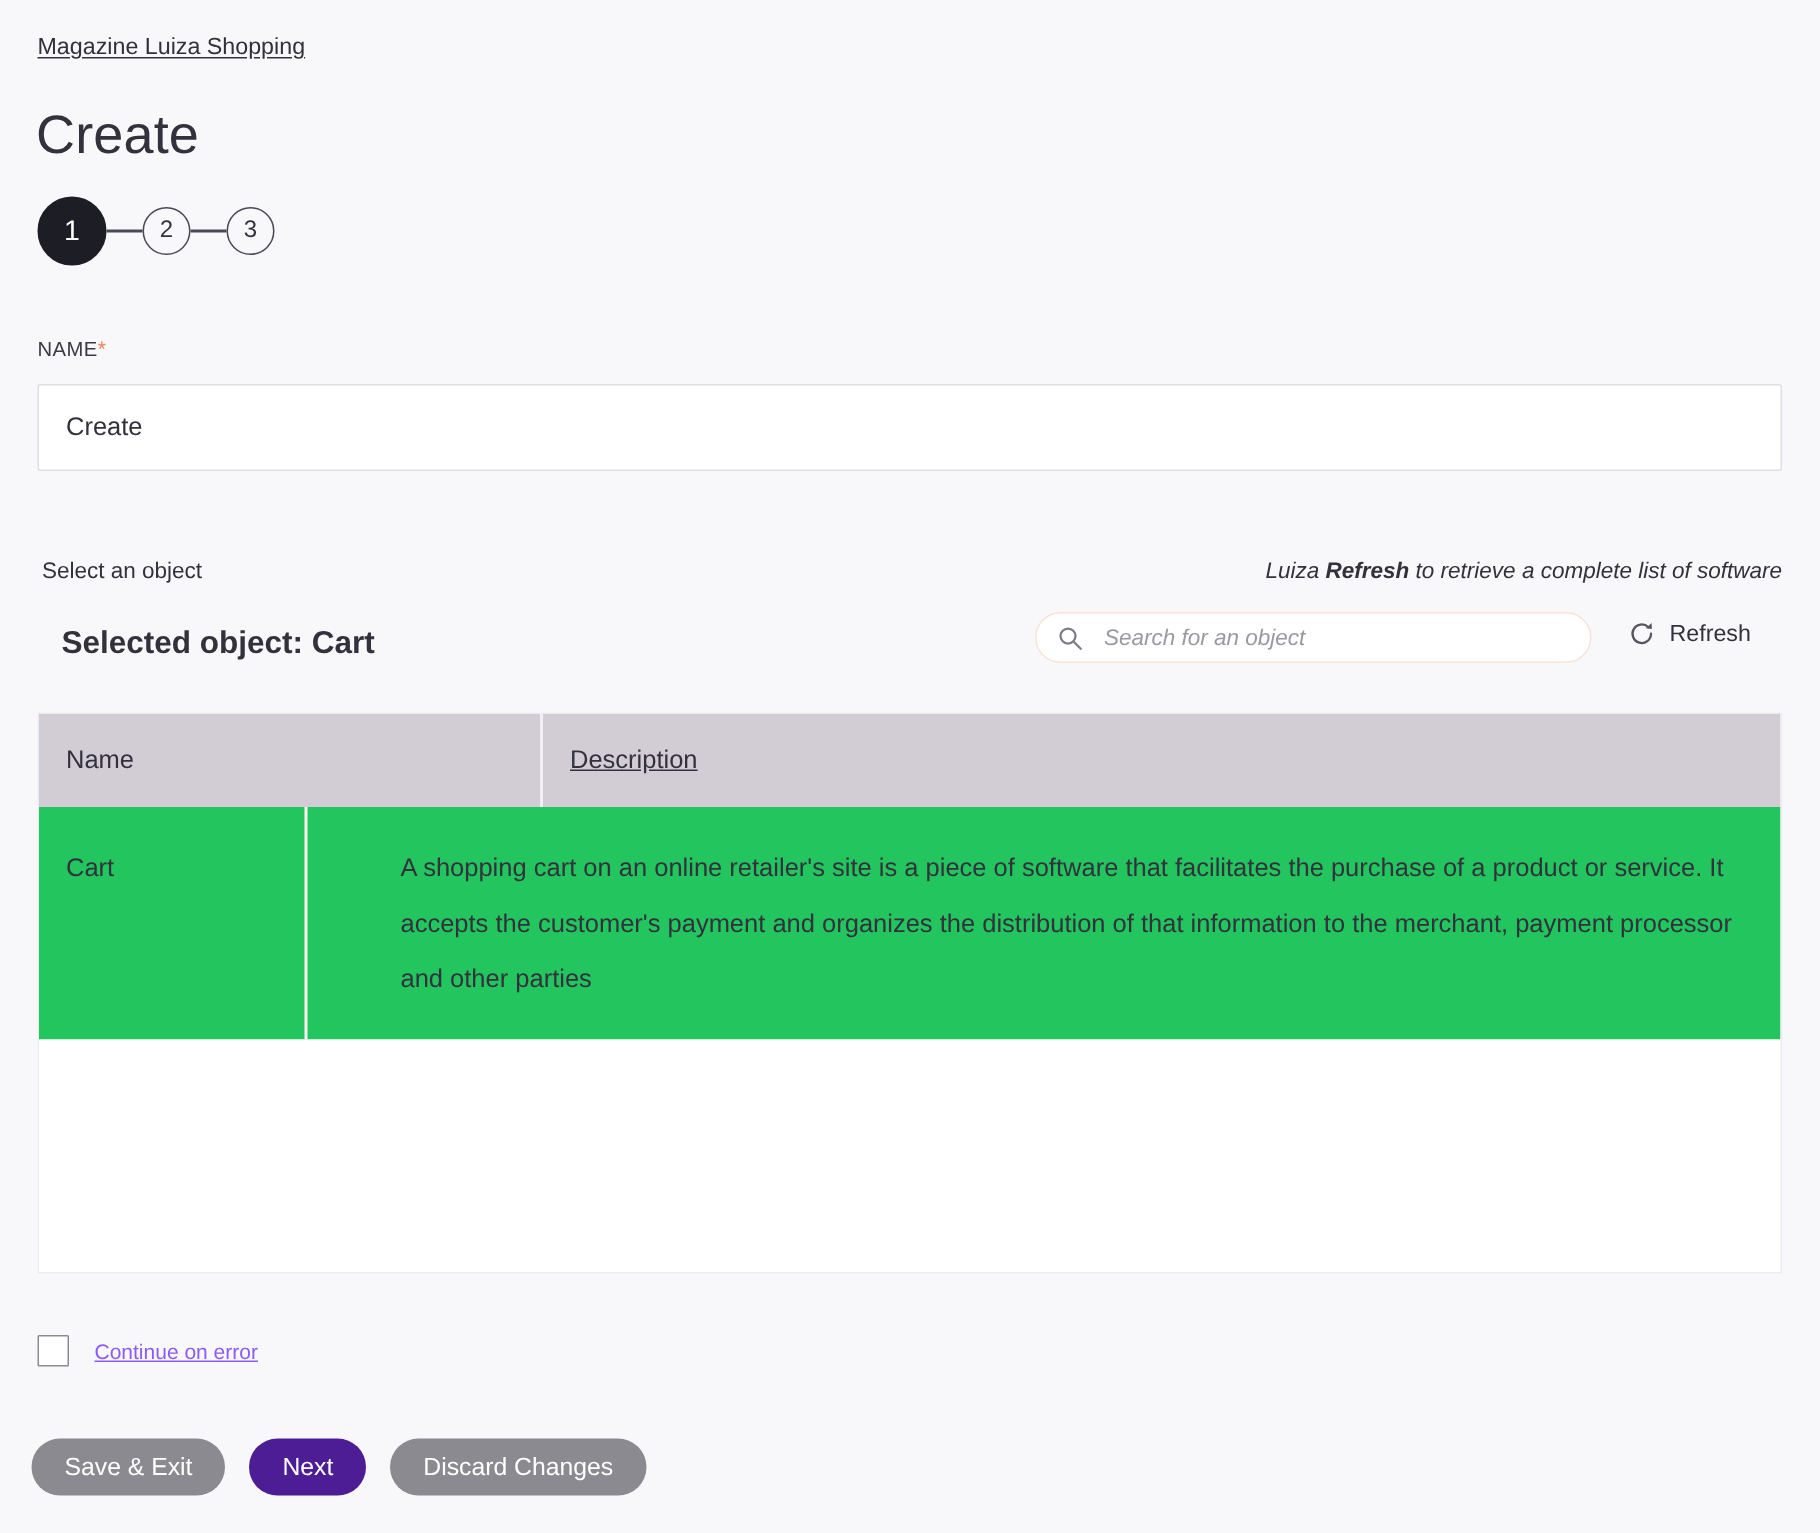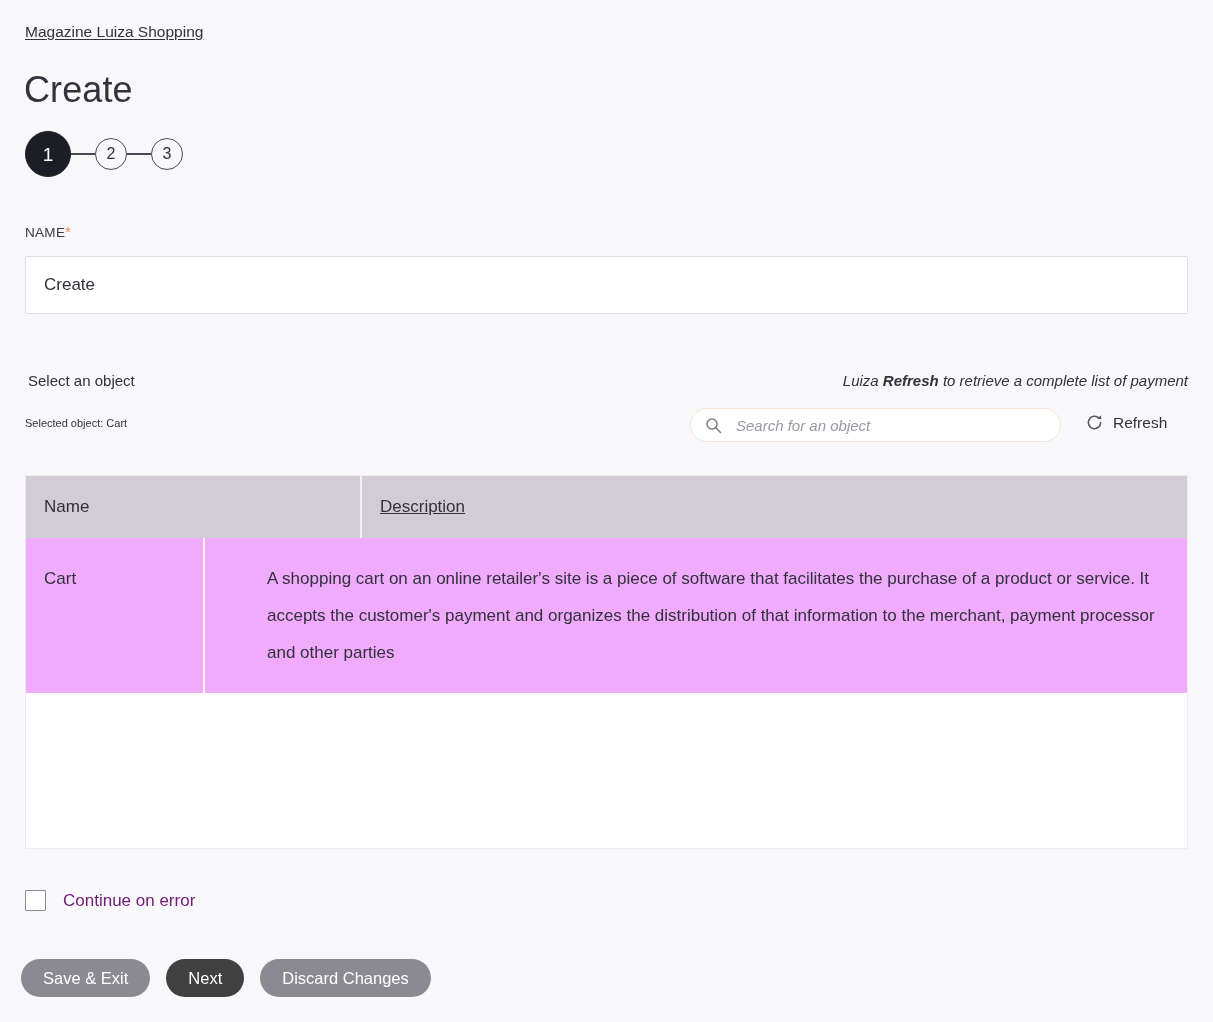--- a/index.html
+++ b/index.html
@@ -128,24 +128,24 @@
     right: 25px;
     top: 372px;
     font-size: 15px;
     font-style: italic;
     color: #32313c;
     white-space: nowrap;
   }
   .refresh-hint b { font-weight: bold; font-style: italic; }
   .selected-object {
     position: absolute;
-    left: 25px;
+    left: 41px;
     top: 417px;
-    font-size: 11px;
-    font-weight: normal;
+    font-size: 21px;
+    font-weight: bold;
     color: #32313c;
   }
 
   
   .search-wrap {
     position: absolute;
     left: 690px;
     top: 408px;
     width: 371px;
     height: 34px;
@@ -207,21 +207,21 @@
     display: flex;
     align-items: center;
     font-size: 17px;
     color: #32313c;
     padding: 0 18px;
   }
   .th.col-name { width: 336px; border-right: 2px solid #f2f0f4; }
   .th.col-desc { flex: 1 1 auto; text-decoration: underline; }
   .trow {
     display: flex;
-    background: #f0abfc;
+    background: #22c55e;
     min-height: 124px;
     cursor: pointer;
     gap: 44px;
   }
   .td {
     font-size: 17px;
     color: #32313c;
     padding: 22px 18px;
     line-height: 37px;
   }
@@ -240,21 +240,21 @@
     cursor: pointer;
   }
   .checkbox-box {
     width: 21px;
     height: 21px;
     border: 1.4px solid #8b8a94;
     background: #ffffff;
     border-radius: 1px;
     flex: 0 0 auto;
   }
-  .checkbox-label { font-size: 17px; color: #701a75; }
+  .checkbox-label { font-size: 14px; color: #8b5cf6; text-decoration: underline; }
 
   
   .btn-row {
     position: absolute;
     left: 21px;
     top: 959px;
     display: flex;
     align-items: center;
     gap: 16px;
     justify-content: space-between;
@@ -264,21 +264,21 @@
     border-radius: 19px;
     height: 38px;
     padding: 0 22px;
     font-family: "Liberation Sans", sans-serif;
     font-size: 16.5px;
     color: #ffffff;
     cursor: pointer;
     white-space: nowrap;
   }
   .btn-grey { background: #8c8a91; }
-  .btn-orange { background: #404040; }
+  .btn-orange { background: #4c1d95; }
 </style>
 </head>
 <body>
 
 <div class="page">
 
   <a class="breadcrumb" href="#">Magazine Luiza Shopping</a>
 
   <h1 class="page-title">Create</h1>
 
@@ -290,21 +290,21 @@
     <div class="step inactive">3</div>
   </div>
 
   <div class="field-label">
     <span>NAME</span><span class="req-star">*</span>
   </div>
   <input class="name-input" type="text" value="Create" style="">
 
   <div class="select-label">Select an object</div>
 
-  <div class="refresh-hint"><span>Luiza </span><b>Refresh</b><span> to retrieve a complete list of payment</span></div>
+  <div class="refresh-hint"><span>Luiza </span><b>Refresh</b><span> to retrieve a complete list of software</span></div>
 
   <div class="selected-object">Selected object: Cart</div>
 
   <div class="search-wrap">
     <span class="search-icon">
       <svg width="17" height="17" viewBox="0 0 17 17" fill="none" stroke="currentColor" stroke-width="1.5">
         <circle cx="7" cy="7" r="5"></circle>
           <line x1="10.8" y1="10.8" x2="15.5" y2="15.5" stroke-linecap="round"></line>
       </svg>
     </span>

